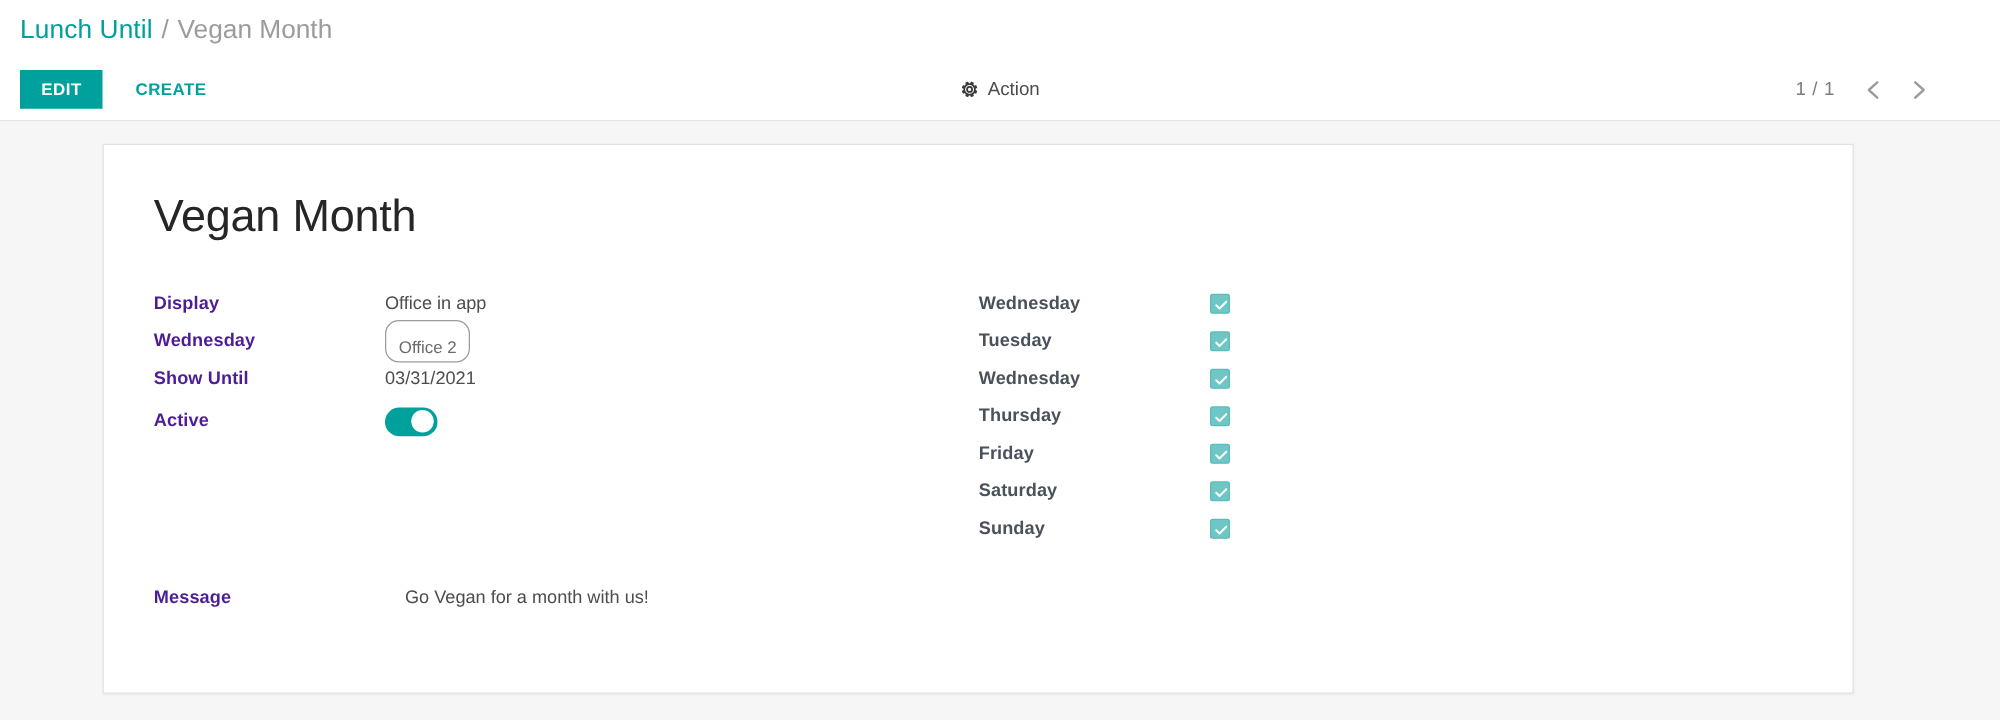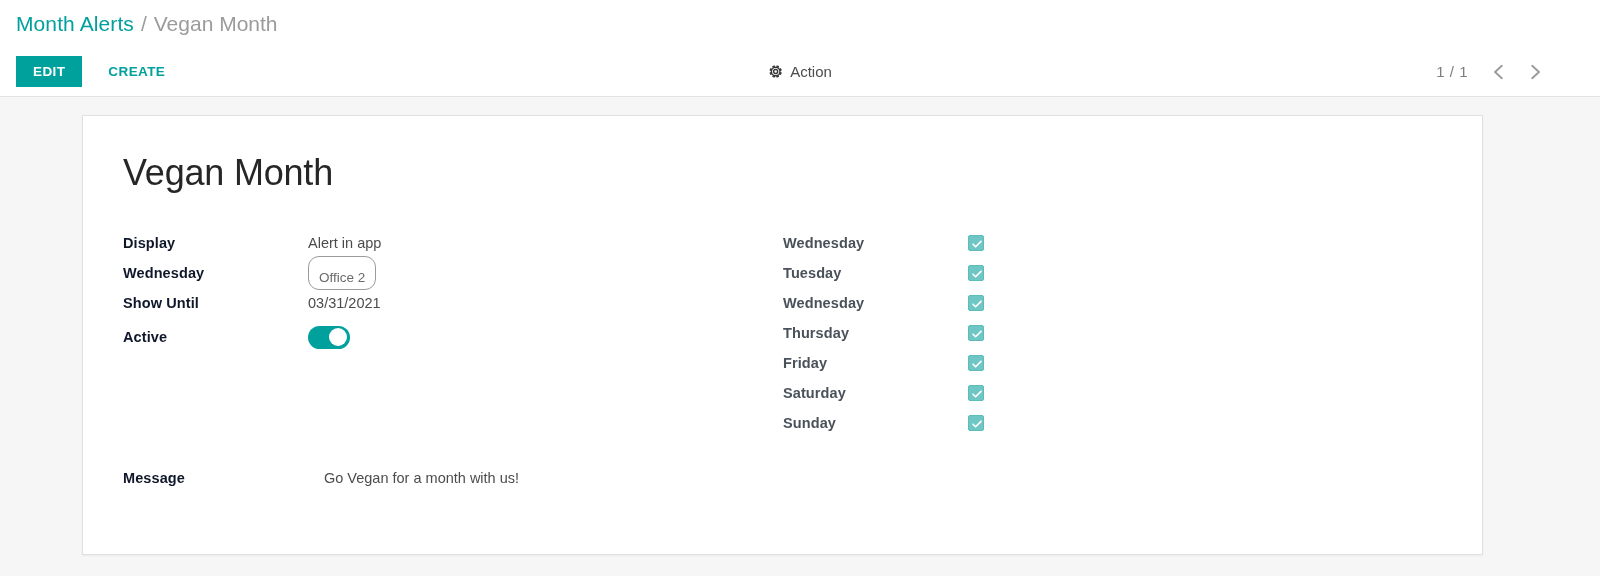--- a/index.html
+++ b/index.html
@@ -109,21 +109,21 @@
   }
 
   .cols { display: flex; }
   .col { width: 660px; }
   .col-right { margin-left: 1px; }
 
   .frow { display: flex; align-items: center; height: 30px; }
   .flabel {
     width: 185px;
     flex: 0 0 185px;
-    color: #0f172a;
+    color: #4c1d95;
     font-size: 14.5px;
     font-weight: bold;
     letter-spacing: .1px;
   }
   .fvalue { color: #4c4c4c; font-size: 14.5px; }
 
   
   .tag-pill {
     display: inline-block;
     border: 1px solid #9b9b9b;
@@ -175,21 +175,21 @@
   .message-block { margin-top: 25px; }
   .message-block .frow { height: 30px; }
   .msg-value { color: #4c4c4c; font-size: 14.5px; margin-left: 16px; }
 </style>
 </head>
 <body>
 
 <div class="app">
 
   <div class="breadcrumb-bar">
-    <a class="bc-link">Month Alerts</a>
+    <a class="bc-link">Lunch Until</a>
     <span class="bc-sep">/</span>
     <span class="bc-current">Vegan Month</span>
   </div>
 
   <div class="control-bar">
     <button class="btn-edit">EDIT</button>
     <button class="btn-create">CREATE</button>
 
     <div class="action-menu">
       <span class="gear-wrap">
@@ -222,21 +222,21 @@
     <div class="sheet">
 
       <h1 class="record-title">Vegan Month</h1>
 
       <div class="cols">
 
         <div class="col">
 
           <div class="frow">
             <span class="flabel">Display</span>
-            <span class="fvalue">Alert in app</span>
+            <span class="fvalue">Office in app</span>
           </div>
 
           <div class="frow">
             <span class="flabel">Wednesday</span>
             <span class="tag-pill">Office 2</span>
           </div>
 
           <div class="frow">
             <span class="flabel">Show Until</span>
             <span class="fvalue">03/31/2021</span>

